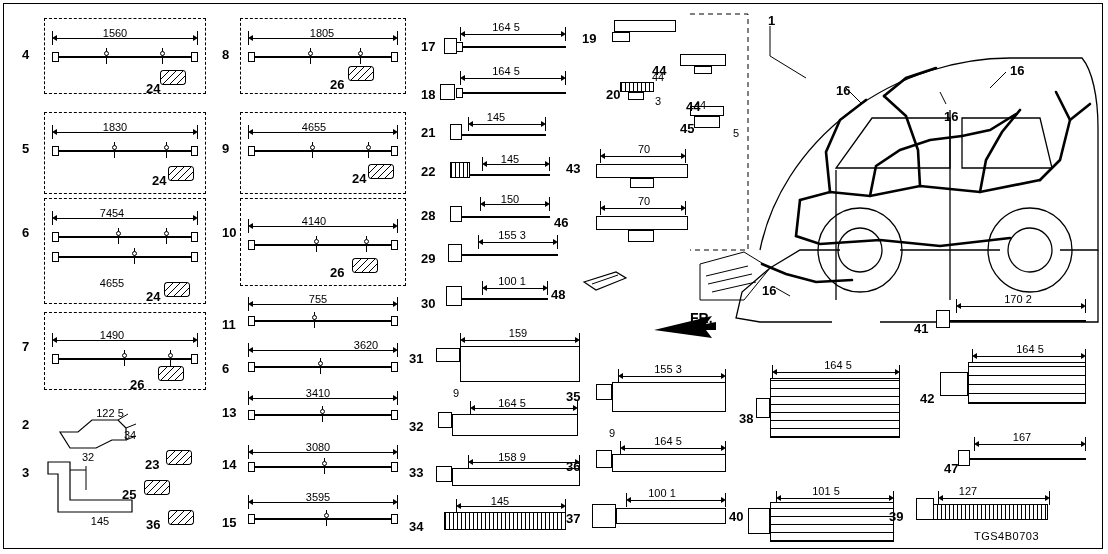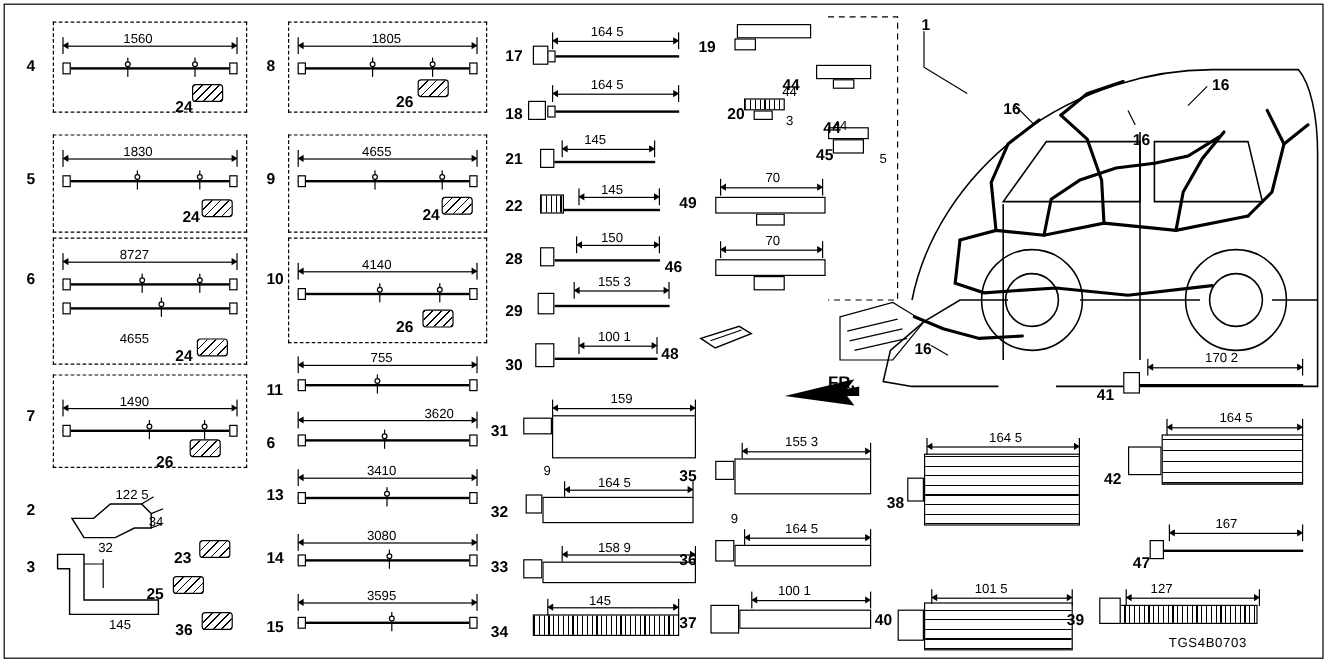--- a/index.html
+++ b/index.html
@@ -601,32 +601,32 @@
       <div class="idx" style="left: 409px; top: 466px;">33</div>
       <div class="idx" style="left: 409px; top: 520px;">34</div>
       <div class="idx" style="left: 566px; top: 390px;">35</div>
       <div class="idx" style="left: 566px; top: 460px;">36</div>
       <div class="idx" style="left: 566px; top: 512px;">37</div>
       <div class="idx" style="left: 739px; top: 412px;">38</div>
       <div class="idx" style="left: 889px; top: 510px;">39</div>
       <div class="idx" style="left: 729px; top: 510px;">40</div>
       <div class="idx" style="left: 914px; top: 322px;">41</div>
       <div class="idx" style="left: 920px; top: 392px;">42</div>
-      <div class="idx" style="left: 566px; top: 162px;">49</div>
+      <div class="idx" style="left: 566px; top: 162px;">43</div>
       <div class="idx" style="left: 652px; top: 64px;">44</div>
       <div class="idx" style="left: 686px; top: 100px;">44</div>
       <div class="idx" style="left: 680px; top: 122px;">45</div>
       <div class="idx" style="left: 554px; top: 216px; text-align: right;">46</div>
       <div class="idx" style="left: 944px; top: 462px;">47</div>
       <div class="idx" style="left: 551px; top: 288px;">48</div>
     </div>
   <div id="dim-layer">
       <div class="dim" style="left: 115px; top: 28px; transform: translateX(-50%);">1560</div>
       <div class="dim" style="left: 115px; top: 122px; transform: translateX(-50%);">1830</div>
-      <div class="dim" style="left: 112px; top: 208px; transform: translateX(-50%);">8727</div>
+      <div class="dim" style="left: 112px; top: 208px; transform: translateX(-50%);">7454</div>
       <div class="dim" style="left: 112px; top: 278px; transform: translateX(-50%);">4655</div>
       <div class="dim" style="left: 112px; top: 330px; transform: translateX(-50%);">1490</div>
       <div class="dim" style="left: 322px; top: 28px; transform: translateX(-50%);">1805</div>
       <div class="dim" style="left: 314px; top: 122px; transform: translateX(-50%);">4655</div>
       <div class="dim" style="left: 314px; top: 216px; transform: translateX(-50%);">4140</div>
       <div class="dim" style="left: 318px; top: 294px; transform: translateX(-50%);">755</div>
       <div class="dim" style="left: 318px; top: 340px; transform: translateX(-50%); margin-left: 48px;">3620</div>
       <div class="dim" style="left: 318px; top: 388px; transform: translateX(-50%);">3410</div>
       <div class="dim" style="left: 318px; top: 442px; transform: translateX(-50%);">3080</div>
       <div class="dim" style="left: 318px; top: 492px; transform: translateX(-50%);">3595</div>

